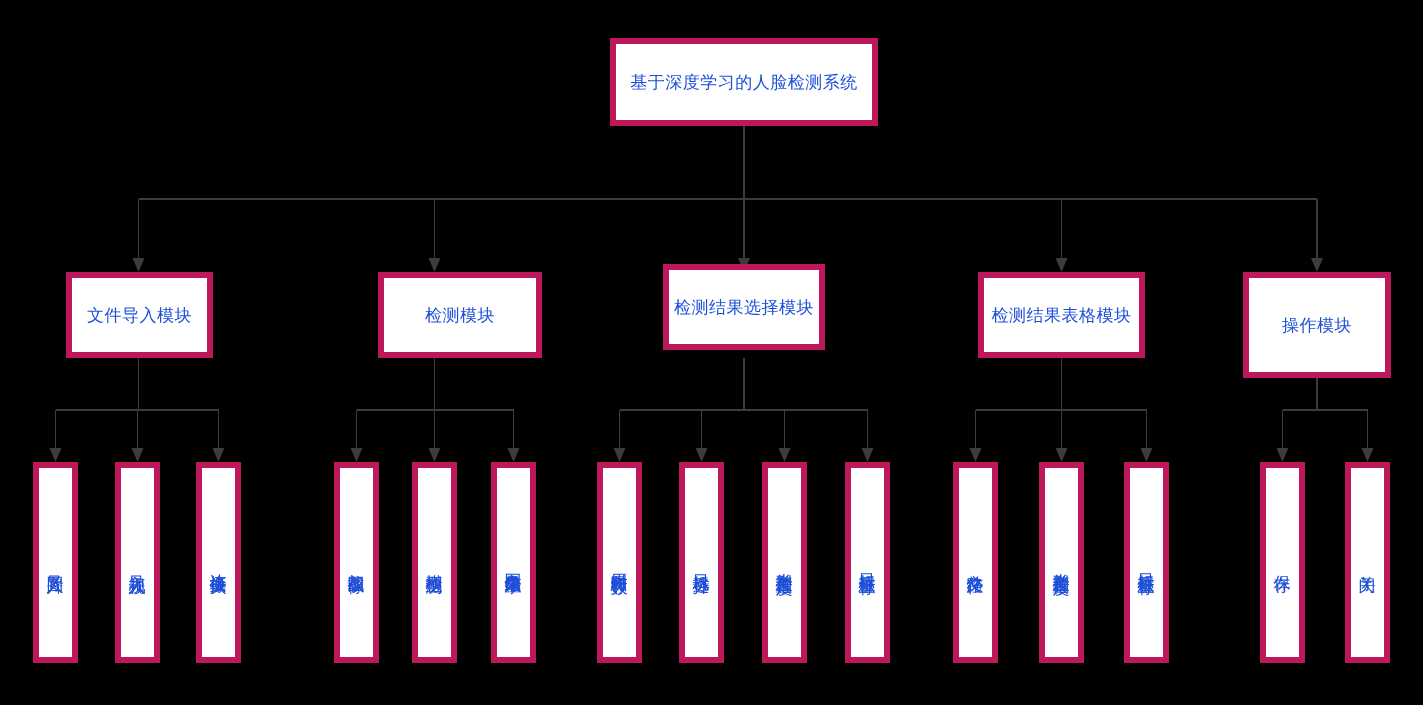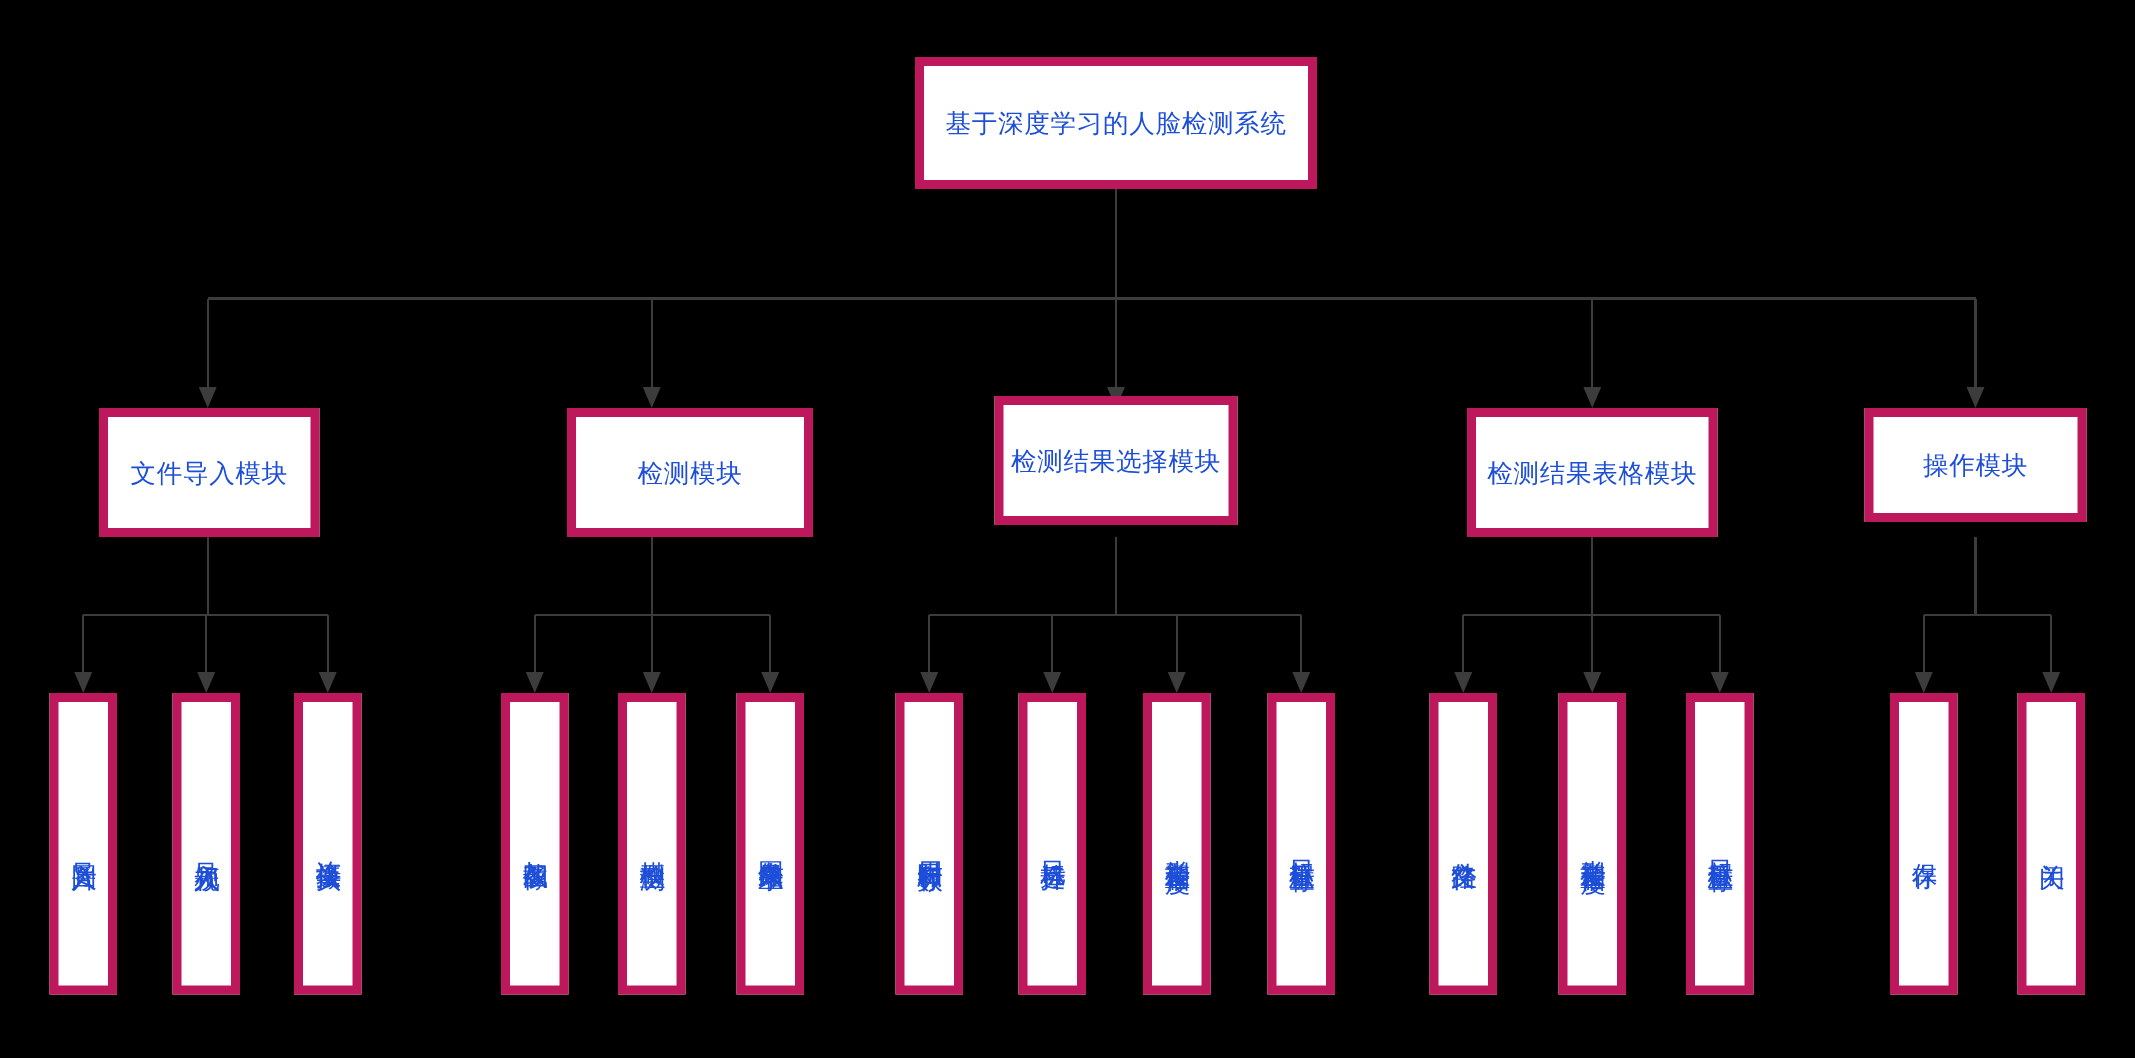--- a/index.html
+++ b/index.html
@@ -168,21 +168,21 @@
       </div>
       <div class="node node-leaf" style="left: 953px; top: 462px; width: 45px; height: 201px;">
         <span class="vlabel">文件路径</span>
       </div>
       <div class="node node-leaf" style="left: 1039px; top: 462px; width: 45px; height: 201px;">
         <span class="vlabel">类型和置信度</span>
       </div>
       <div class="node node-leaf" style="left: 1124px; top: 462px; width: 45px; height: 201px;">
         <span class="vlabel">目标位置坐标</span>
       </div>
-      <div class="node node-mid" style="left: 1243px; top: 272px; width: 148px; height: 76px;">
+      <div class="node node-mid" style="left: 1243px; top: 272px; width: 148px; height: 106px;">
         <span class="hlabel">操作模块</span>
       </div>
       <div class="node node-leaf" style="left: 1260px; top: 462px; width: 45px; height: 201px;">
         <span class="vlabel">保存</span>
       </div>
       <div class="node node-leaf" style="left: 1345px; top: 462px; width: 45px; height: 201px;">
         <span class="vlabel">关闭</span>
       </div>
     </div>
 </div>

